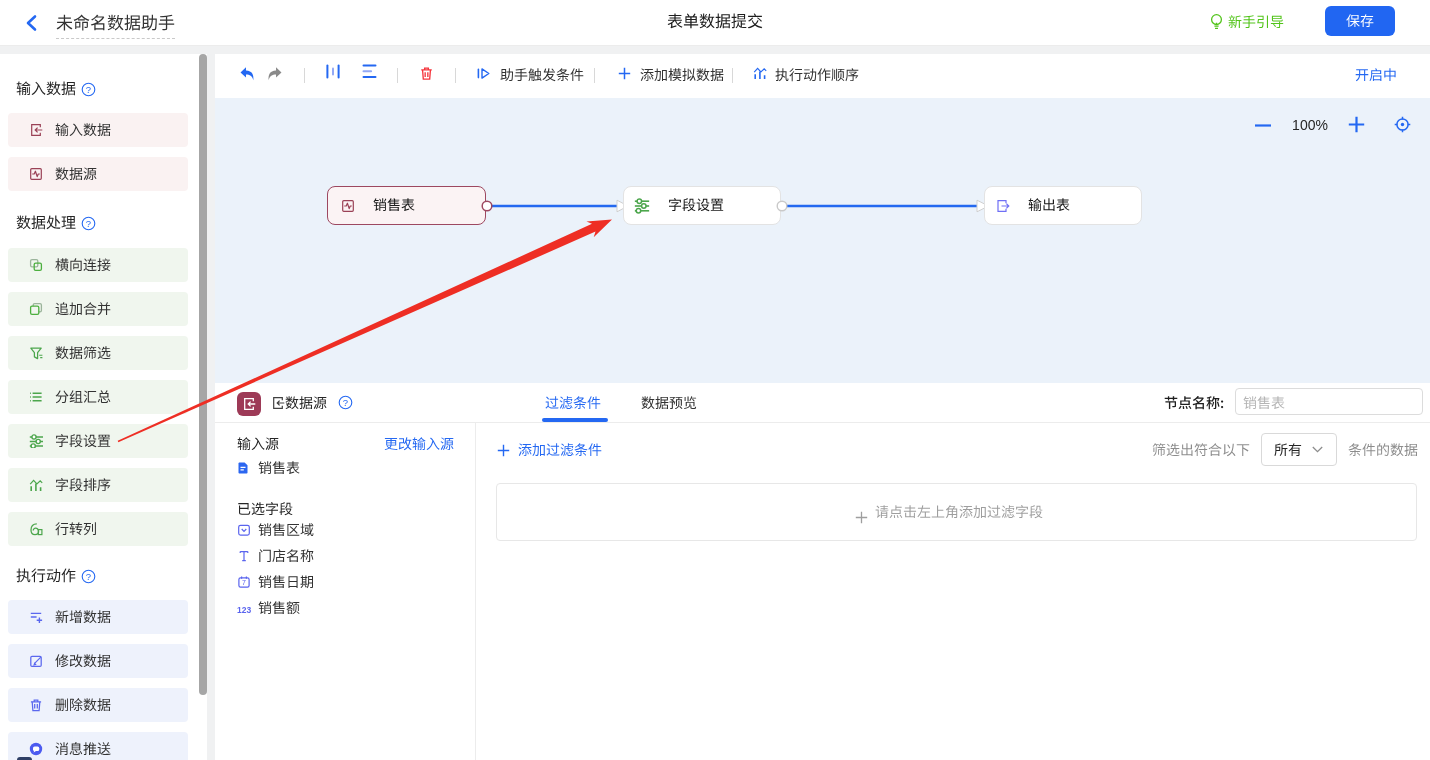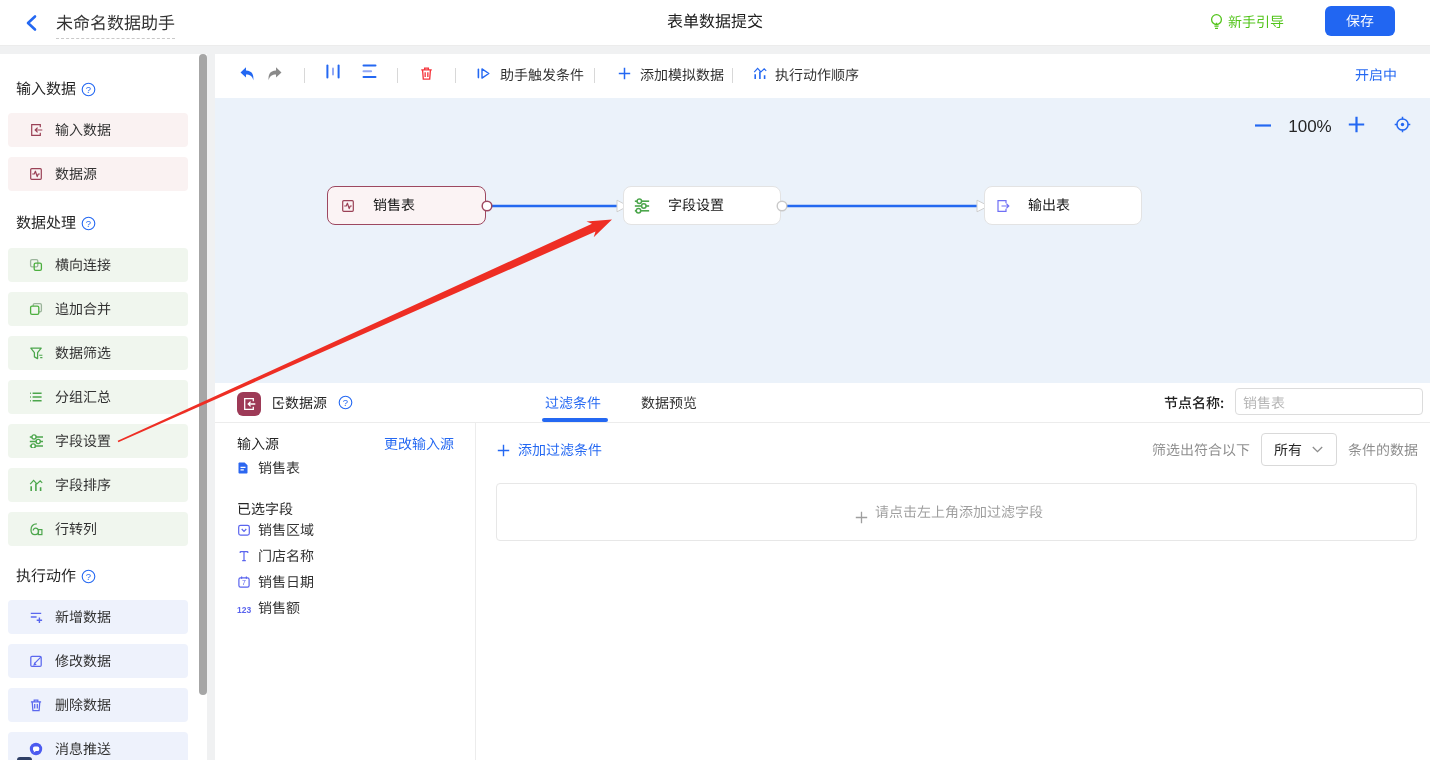--- a/index.html
+++ b/index.html
@@ -152,21 +152,21 @@
       <path d="M6.5,0.8 V12.2 M0.8,6.5 H12.2" stroke="#2468f2" stroke-width="1.5"></path>
     </svg>
     <svg class="abs" style="left:538px;top:12px;" width="14" height="14" viewBox="0 0 14 14">
       <path d="M2.2,13 V8.2 M6.9,13 V5.5 M11.6,13 V9.2" stroke="#2468f2" stroke-width="1.6" fill="none"></path>
       <path d="M1.2,6.2 L4.6,2.4 L7.9,6 L11.2,2.8 L13.2,4.8" stroke="#2468f2" stroke-width="1.2" fill="none"></path>
     </svg>
     <div id="canvas">
       <svg class="abs" style="left:1040px;top:26px;" width="16" height="3" viewBox="0 0 16 3">
         <path d="M0,1.5 H16" stroke="#2468f2" stroke-width="2.2"></path>
       </svg>
-      <div class="abs" style="left:1072px;top:19px;width:46px;text-align:center;font-size:17px;color:#262626">100%</div>
+      <div class="abs" style="left:1072px;top:19px;width:46px;text-align:center;font-size:14px;color:#262626">100%</div>
       <svg class="abs" style="left:1133px;top:18px;" width="17" height="17" viewBox="0 0 17 17">
         <path d="M8.5,0.8 V16.2 M0.8,8.5 H16.2" stroke="#2468f2" stroke-width="2.2"></path>
       </svg>
       <svg class="abs" style="left:1179px;top:18px;" width="17" height="17" viewBox="0 0 17 17">
         <circle cx="8.5" cy="8.5" r="5.6" fill="none" stroke="#2468f2" stroke-width="1.5"></circle>
         <path d="M8.5,0.7 V3.4 M8.5,13.6 V16.3 M0.7,8.5 H3.4 M13.6,8.5 H16.3" stroke="#2468f2" stroke-width="1.5"></path>
         <circle cx="8.5" cy="8.5" r="1.7" fill="#2468f2"></circle>
       </svg>
       <svg class="abs" style="left:0px;top:0px;" width="1215" height="285" viewBox="0 0 1215 285">
         <line x1="277" y1="108" x2="403" y2="108" stroke="#2469f0" stroke-width="2.4"></line>

